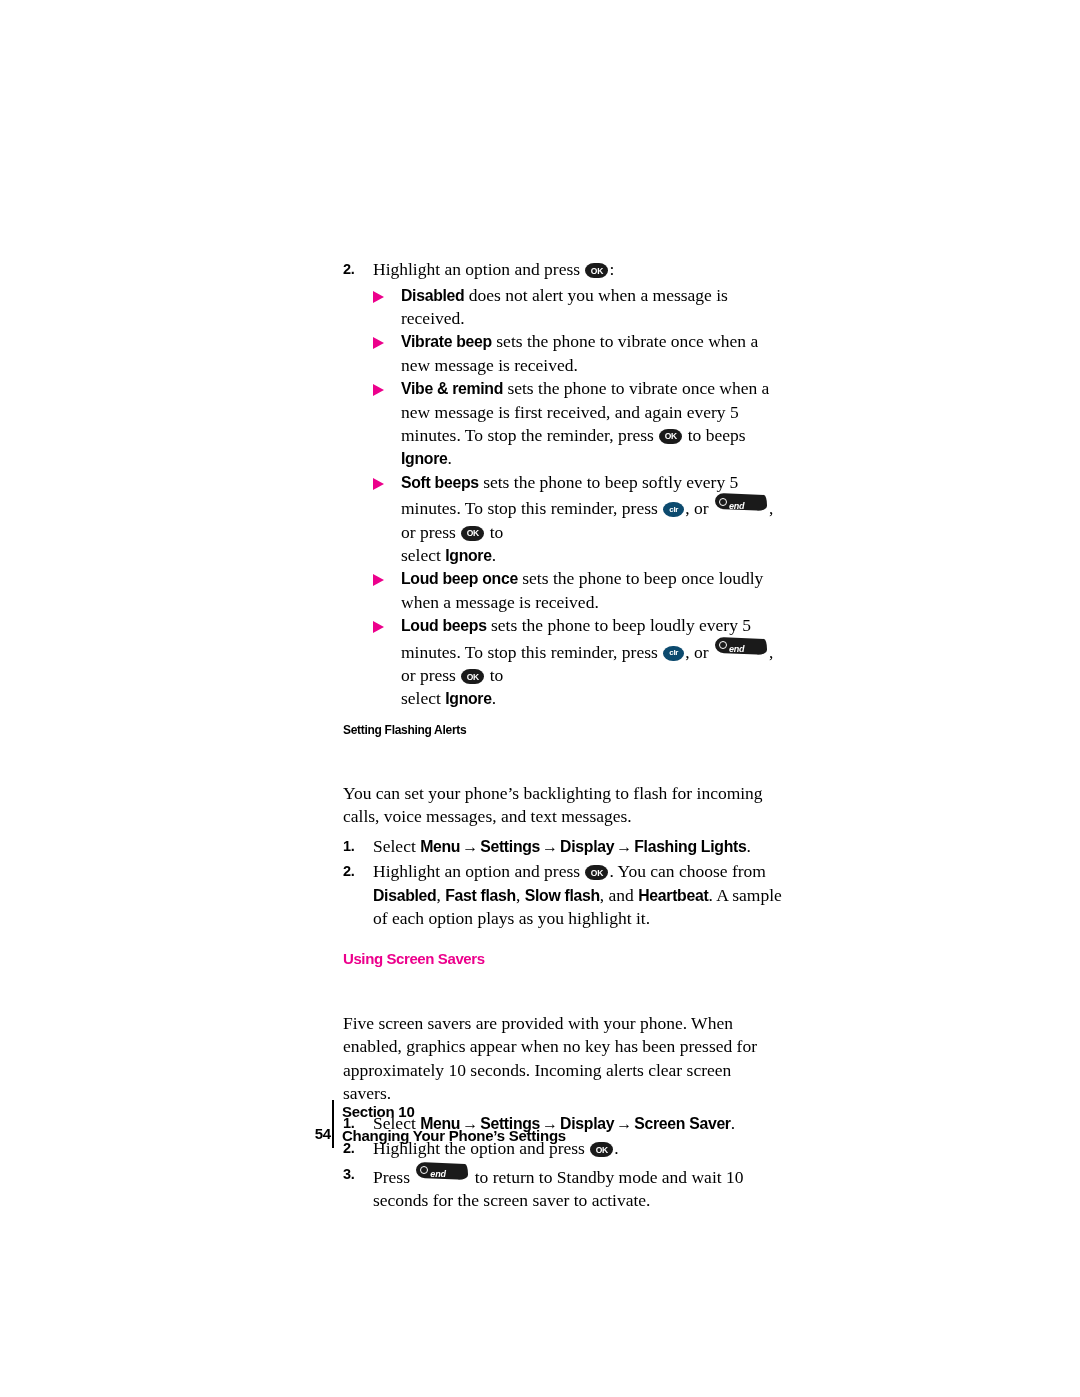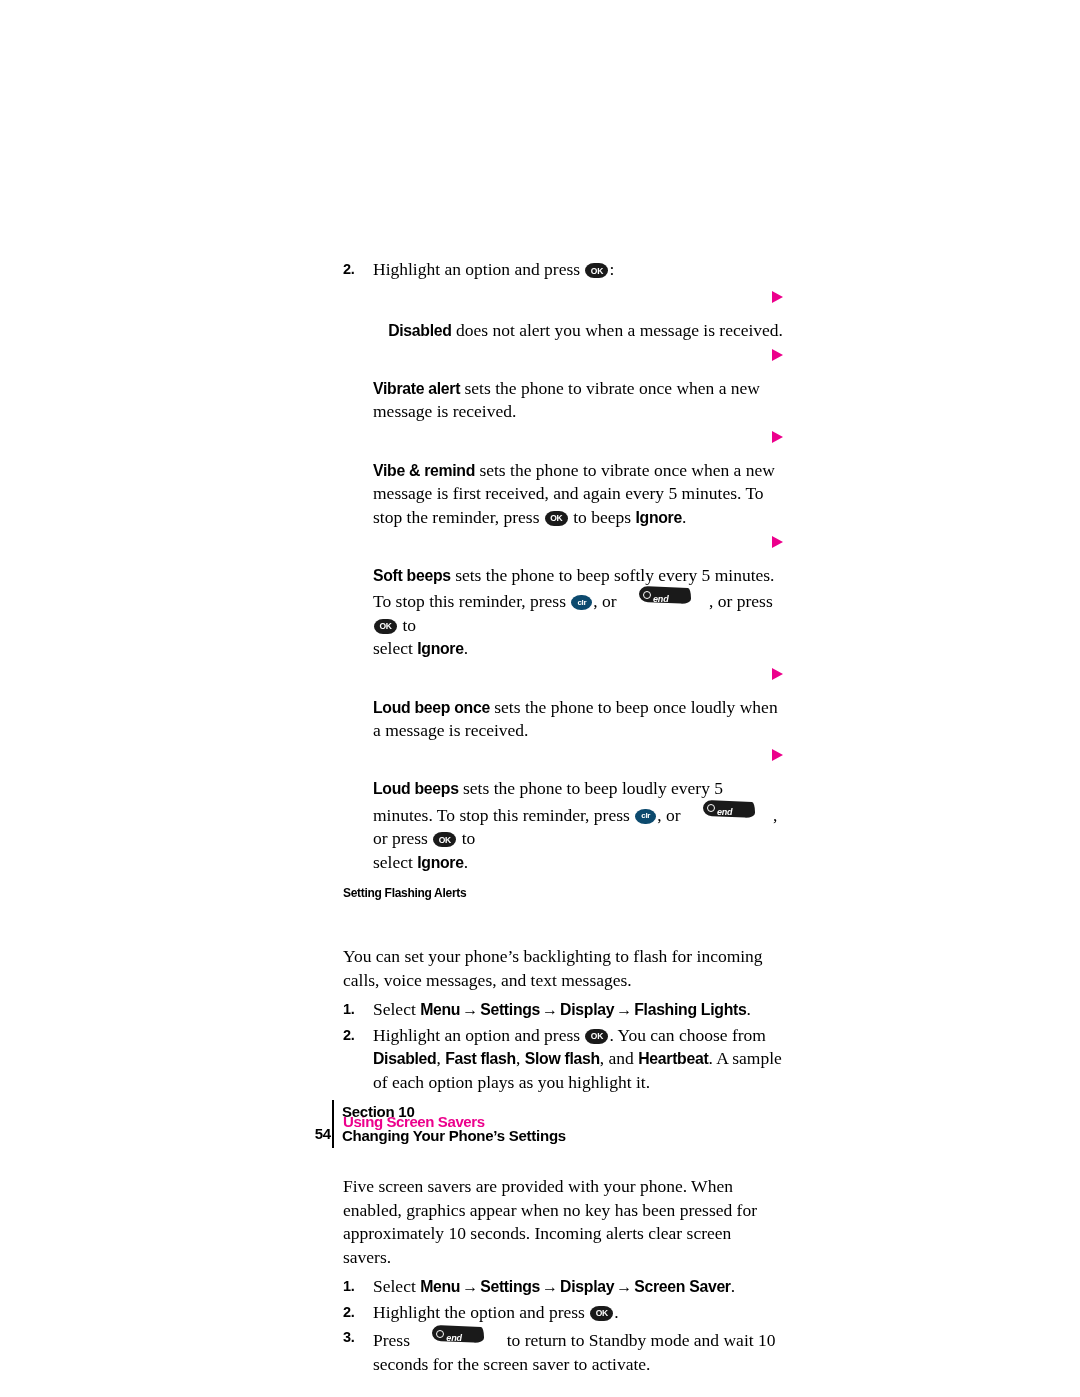--- a/index.html
+++ b/index.html
@@ -51,23 +51,22 @@
     line-height: 23.5px;
     font-stretch: condensed;
   }
 
   
   .bullets {
     margin-left: 30px;
   }
   .bul {
     display: flex;
-    align-items: flex-end;
+    align-items: flex-start;
     margin-bottom: 0px;
-    flex-direction: column;
   }
   .bul .marker {
     flex: 0 0 28px;
     padding-top: 7px;
   }
   .tri {
     display: block;
     width: 0; height: 0;
     border-left: 11px solid #EC008C;
     border-top: 6.5px solid transparent;
@@ -159,21 +158,21 @@
     color: #ffffff;
     font-family: "Liberation Sans", "DejaVu Sans", sans-serif;
     font-weight: bold;
     font-size: 8px;
     line-height: 1;
     letter-spacing: -0.3px;
   }
   .key-end {
     width: 52px;
     height: 23px;
-    margin: 0 18px;
+    margin: 0 2px;
   }
   .key-end .body {
     position: absolute;
     left: 0; top: 0;
     width: 52px;
     height: 16px;
     background: #1a1a1a;
     border-radius: 9px 3px 10px 9px / 8px 10px 5px 8px;
     transform: skewY(2.2deg);
   }
@@ -257,21 +256,21 @@
         <div class="marker">
             <i class="tri"></i>
           </div>
         <div class="txt"><span class="bld">Disabled</span><span> does not alert you when a message is received.</span></div>
       </div>
 
       <div class="bul">
         <div class="marker">
             <i class="tri"></i>
           </div>
-        <div class="txt"><span class="bld">Vibrate alert</span><span> sets the phone to vibrate once when a new message is received.</span></div>
+        <div class="txt"><span class="bld">Vibrate beep</span><span> sets the phone to vibrate once when a new message is received.</span></div>
       </div>
 
       <div class="bul">
         <div class="marker">
             <i class="tri"></i>
           </div>
         <div class="txt"><span class="bld">Vibe &amp; remind</span><span> sets the phone to vibrate once when a new message is first received, and again every 5 minutes. To stop the reminder, press</span>
           <span class="key key-ok"><span>OK</span></span><span> to beeps </span><span class="bld">Ignore</span><span>.</span>
         </div>
       </div>

